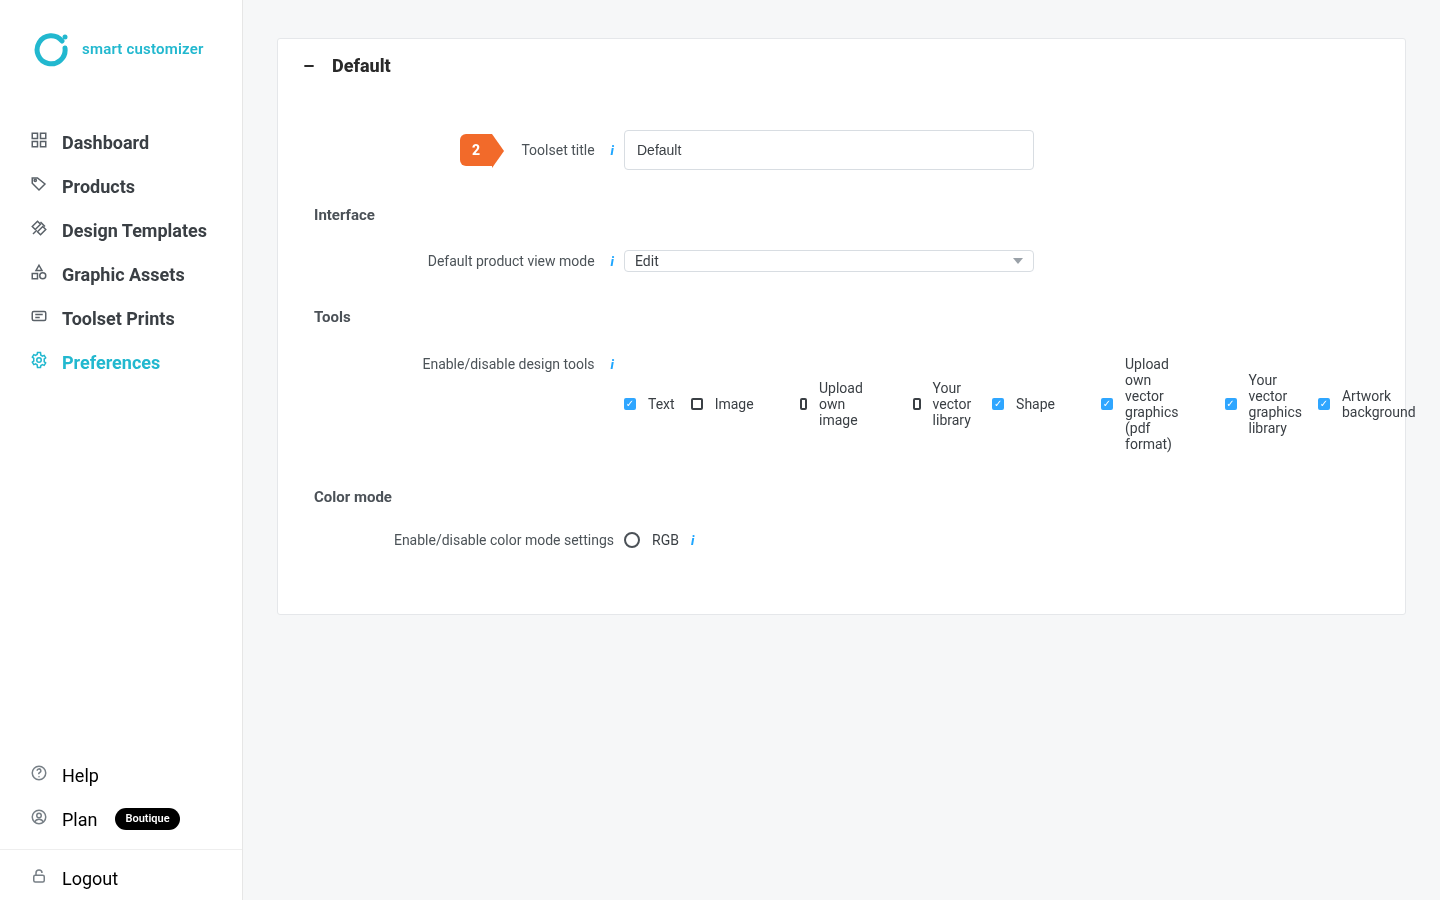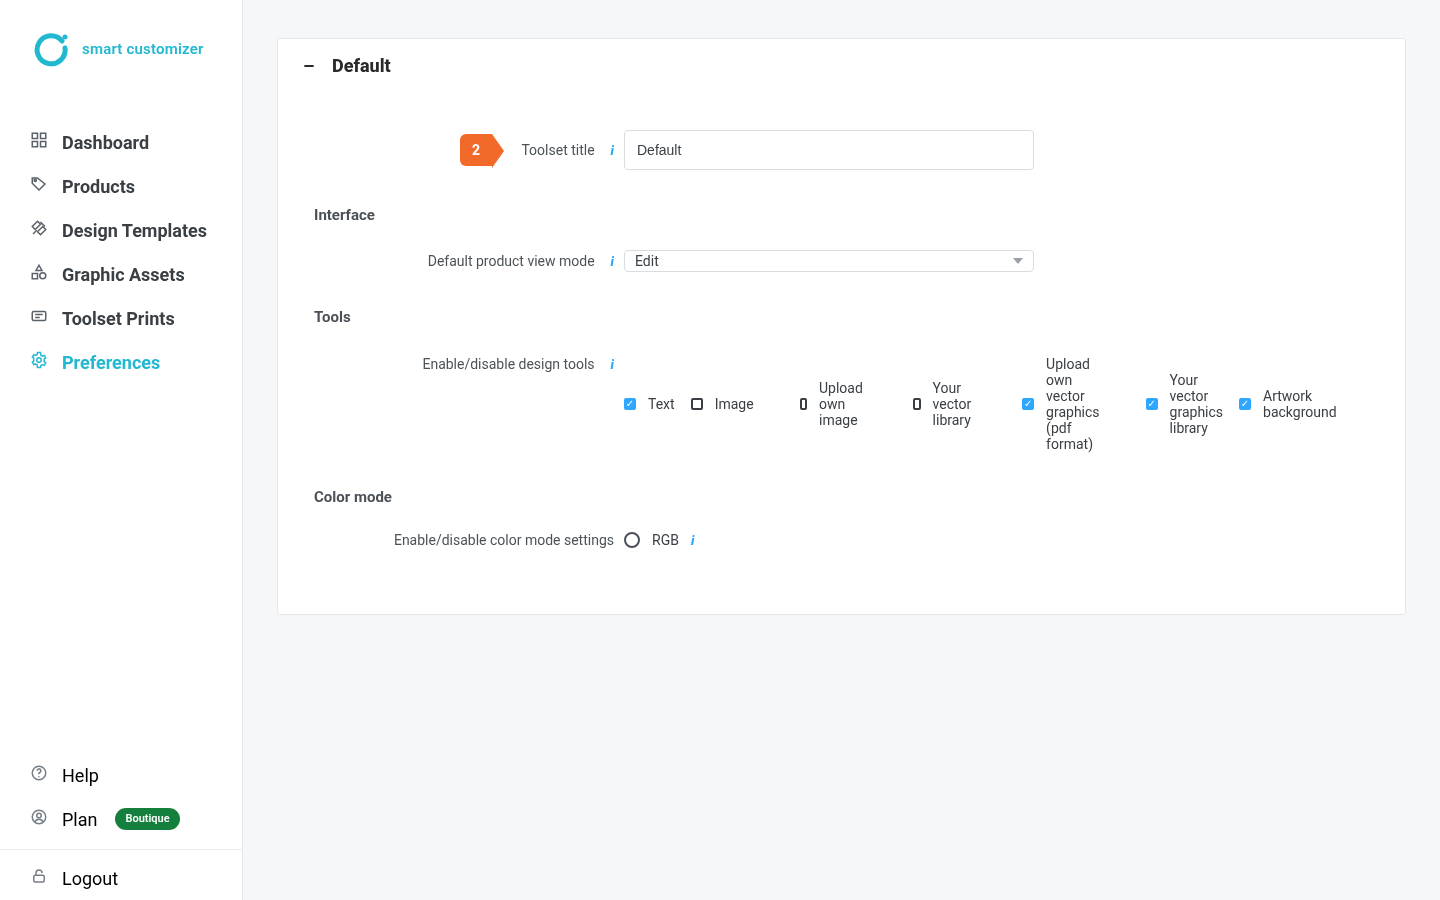--- a/index.html
+++ b/index.html
@@ -83,21 +83,21 @@
   .bottom-divider {
     height: 1px;
     background: #eee;
     margin: 8px 0 6px -20px;
     width: calc(100% + 30px);
   }
   .pill {
     display: inline-flex;
     align-items: center;
     justify-content: center;
-    background: #15803d;
+    background: #000000;
     color: #ffffff;
     font-size: 11px;
     font-weight: 600;
     border-radius: 999px;
     padding: 4px 10px 5px;
     margin-left: 4px;
   }
   
   .main {
     flex: 1 1 auto;
@@ -382,20 +382,24 @@
               <span class="cbx-label">Image</span>
             </div>
             <div class="c-row indent">
               <span class="cbx"></span>
               <span class="cbx-label">Upload own image</span>
             </div>
             <div class="c-row indent">
               <span class="cbx"></span>
               <span class="cbx-label">Your vector library</span>
             </div>
+            <div class="c-row">
+              <span class="cbx checked"></span>
+              <span class="cbx-label">Shape</span>
+            </div>
             <div class="c-row indent">
               <span class="cbx checked"></span>
               <span class="cbx-label">Upload own vector graphics (pdf format)</span>
             </div>
             <div class="c-row indent">
               <span class="cbx checked"></span>
               <span class="cbx-label">Your vector graphics library</span>
             </div>
             <div class="c-row">
               <span class="cbx checked"></span>

